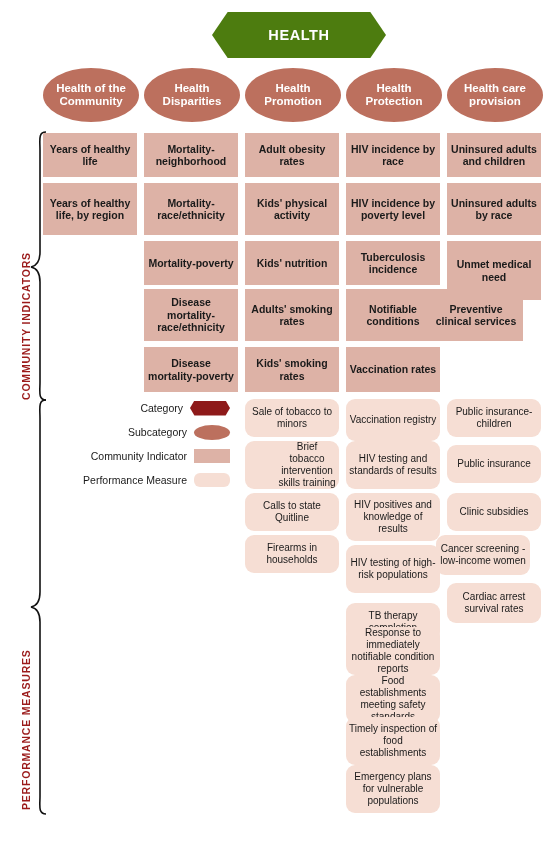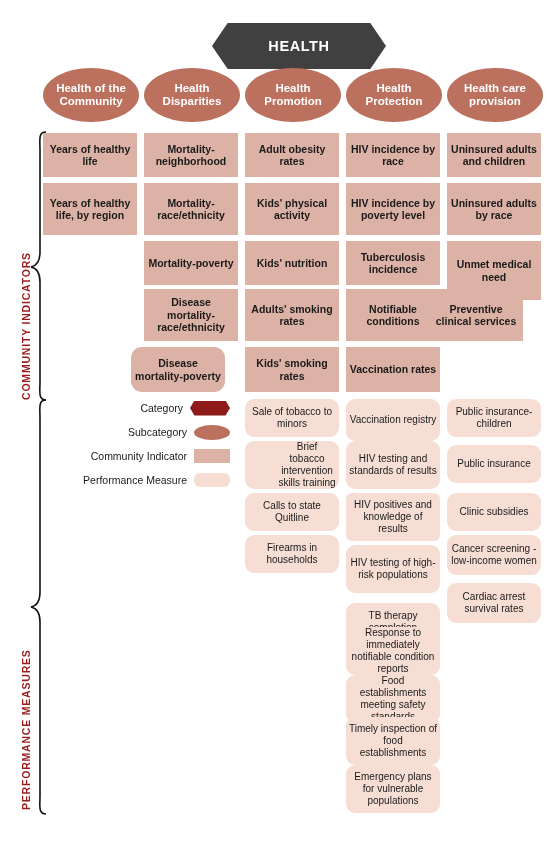--- a/index.html
+++ b/index.html
@@ -9,23 +9,23 @@
     font-family:"Liberation Sans", sans-serif;
     position:relative;
     overflow:hidden;
   }
 
   .canvas{position:absolute;left:0;top:0;width:554px;height:849px;}
 
   
   .category-hex{
     position:absolute;
-    left:212px;top:23px;
+    left:212px;top:12px;
     width:174px;height:46px;
-    background:#404040;
+    background:#4d7c0f;
     -webkit-clip-path:polygon(9% 0,91% 0,100% 50%,91% 100%,9% 100%,0 50%);
     clip-path:polygon(9% 0,91% 0,100% 50%,91% 100%,9% 100%,0 50%);
     display:flex;align-items:center;justify-content:center;
   }
   .category-hex span{
     color:#ffffff;font-weight:bold;font-size:14.5px;letter-spacing:.6px;
   }
 
   
   .subcat{
@@ -131,21 +131,21 @@
       <span>Health care provision</span>
     </div>
 
   <div class="ci" style="left:43px;top:133px;height:44px;">Years of healthy life</div>
   <div class="ci" style="left:43px;top:183px;height:52px;">Years of healthy life, by region</div>
 
   <div class="ci" style="left:144px;top:133px;height:44px;">Mortality-neighborhood</div>
   <div class="ci" style="left:144px;top:183px;height:52px;">Mortality-race/ethnicity</div>
   <div class="ci" style="left:144px;top:241px;height:44px;">Mortality-poverty</div>
   <div class="ci" style="left:144px;top:289px;height:52px;">Disease mortality-race/ethnicity</div>
-  <div class="ci" style="left:131px;top:347px;height:45px;border-radius:11px;">Disease mortality-poverty</div>
+  <div class="ci" style="left:144px;top:347px;height:45px;">Disease mortality-poverty</div>
 
   <div class="ci" style="left:245px;top:133px;height:44px;">Adult obesity rates</div>
   <div class="ci" style="left:245px;top:183px;height:52px;">Kids' physical activity</div>
   <div class="ci" style="left:245px;top:241px;height:44px;">Kids' nutrition</div>
   <div class="ci" style="left:245px;top:289px;height:52px;">Adults' smoking rates</div>
   <div class="ci" style="left:245px;top:347px;height:45px;">Kids' smoking rates</div>
 
   <div class="ci" style="left:346px;top:133px;height:44px;">HIV incidence by race</div>
   <div class="ci" style="left:346px;top:183px;height:52px;">HIV incidence by poverty level</div>
   <div class="ci" style="left:346px;top:241px;height:44px;">Tuberculosis incidence</div>
@@ -174,27 +174,27 @@
     <span class="sw sw-pm"></span>
   </div>
 
   <div class="pm" style="left:245px;top:399px;height:38px;">Sale of tobacco to minors</div>
   <div class="pm" style="left:245px;top:441px;height:48px;padding-left:33px;">Brief tobacco intervention skills training</div>
   <div class="pm" style="left:245px;top:493px;height:38px;">Calls to state Quitline</div>
   <div class="pm" style="left:245px;top:535px;height:38px;">Firearms in households</div>
 
   <div class="pm" style="left:346px;top:399px;height:42px;">Vaccination registry</div>
   <div class="pm" style="left:346px;top:441px;height:48px;">HIV testing and standards of results</div>
-  <div class="pm" style="left:346px;top:493px;height:48px;border-radius:6px;">HIV positives and knowledge of results</div>
+  <div class="pm" style="left:346px;top:493px;height:48px;">HIV positives and knowledge of results</div>
   <div class="pm" style="left:346px;top:545px;height:48px;">HIV testing of high-risk populations</div>
   <div class="pm" style="left:346px;top:583px;height:38px;margin-top:20px;">TB therapy completion</div>
   <div class="pm" style="left:346px;top:627px;height:48px;">Response to immediately notifiable condition reports</div>
   <div class="pm" style="left:346px;top:675px;height:48px;">Food establishments meeting safety standards</div>
   <div class="pm" style="left:346px;top:717px;height:48px;">Timely inspection of food establishments</div>
   <div class="pm" style="left:346px;top:765px;height:48px;">Emergency plans for vulnerable populations</div>
 
   <div class="pm" style="left:447px;top:399px;height:38px;">Public insurance-children</div>
   <div class="pm" style="left:447px;top:445px;height:38px;">Public insurance</div>
   <div class="pm" style="left:447px;top:493px;height:38px;">Clinic subsidies</div>
-  <div class="pm" style="left:447px;top:535px;height:40px;">Cancer screening - low-income women</div>
+  <div class="pm" style="left:436px;top:535px;height:40px;">Cancer screening - low-income women</div>
   <div class="pm" style="left:447px;top:583px;height:40px;">Cardiac arrest survival rates</div>
 
 </div>
 
 </body></html>

